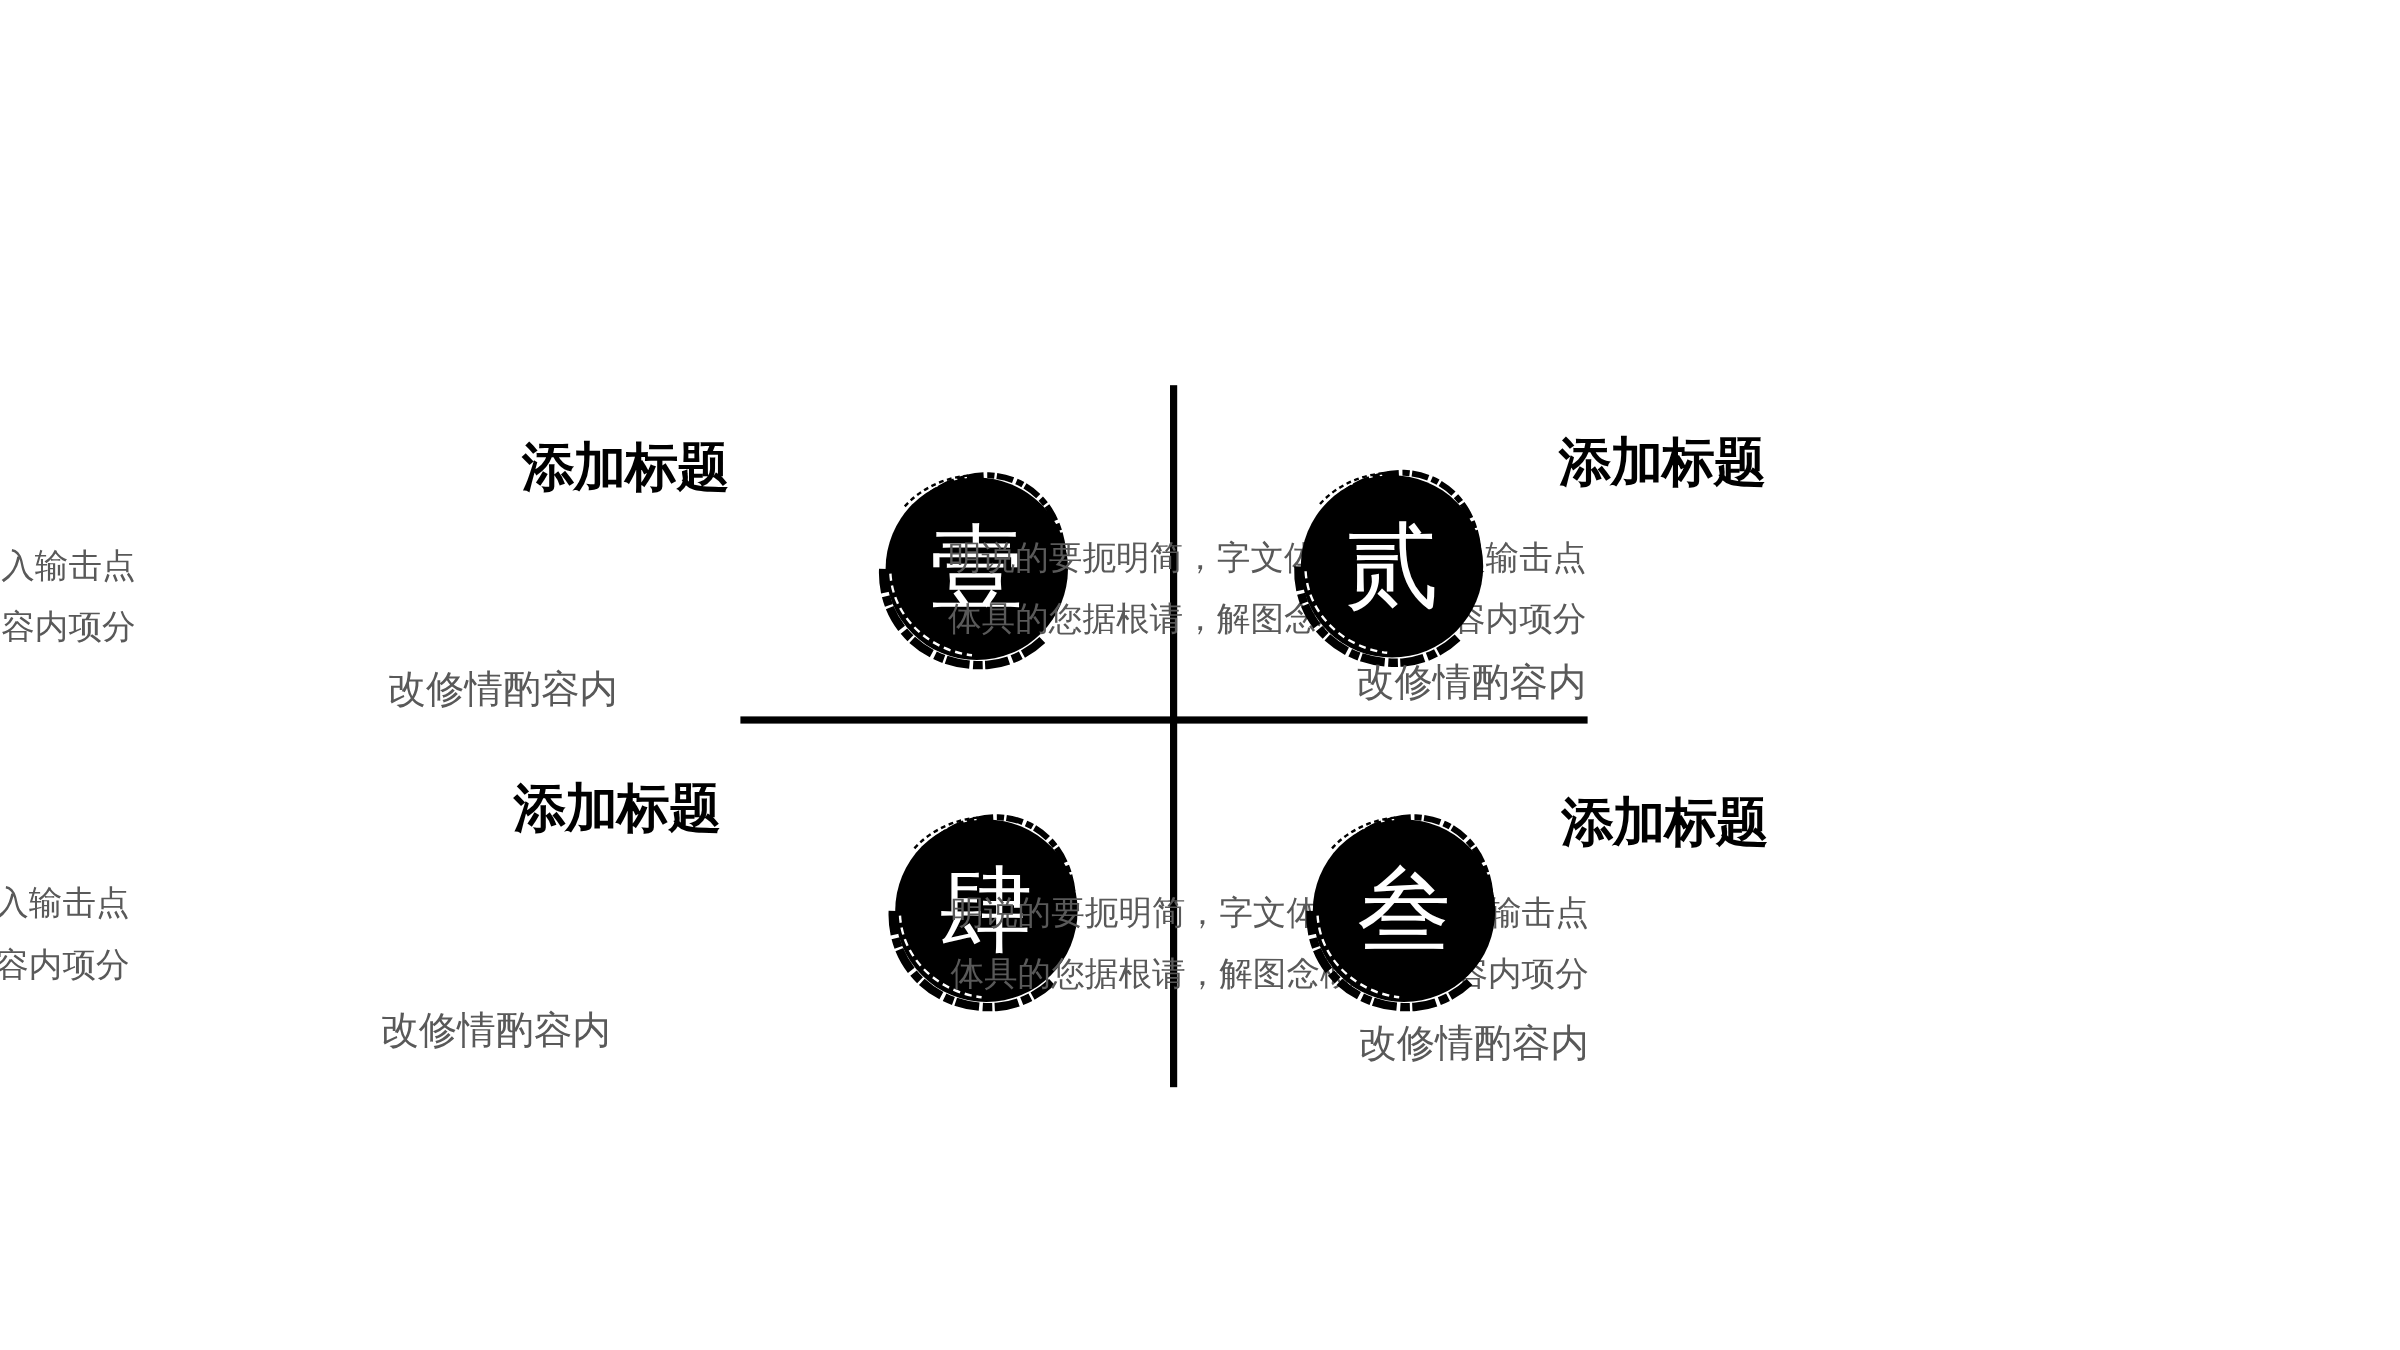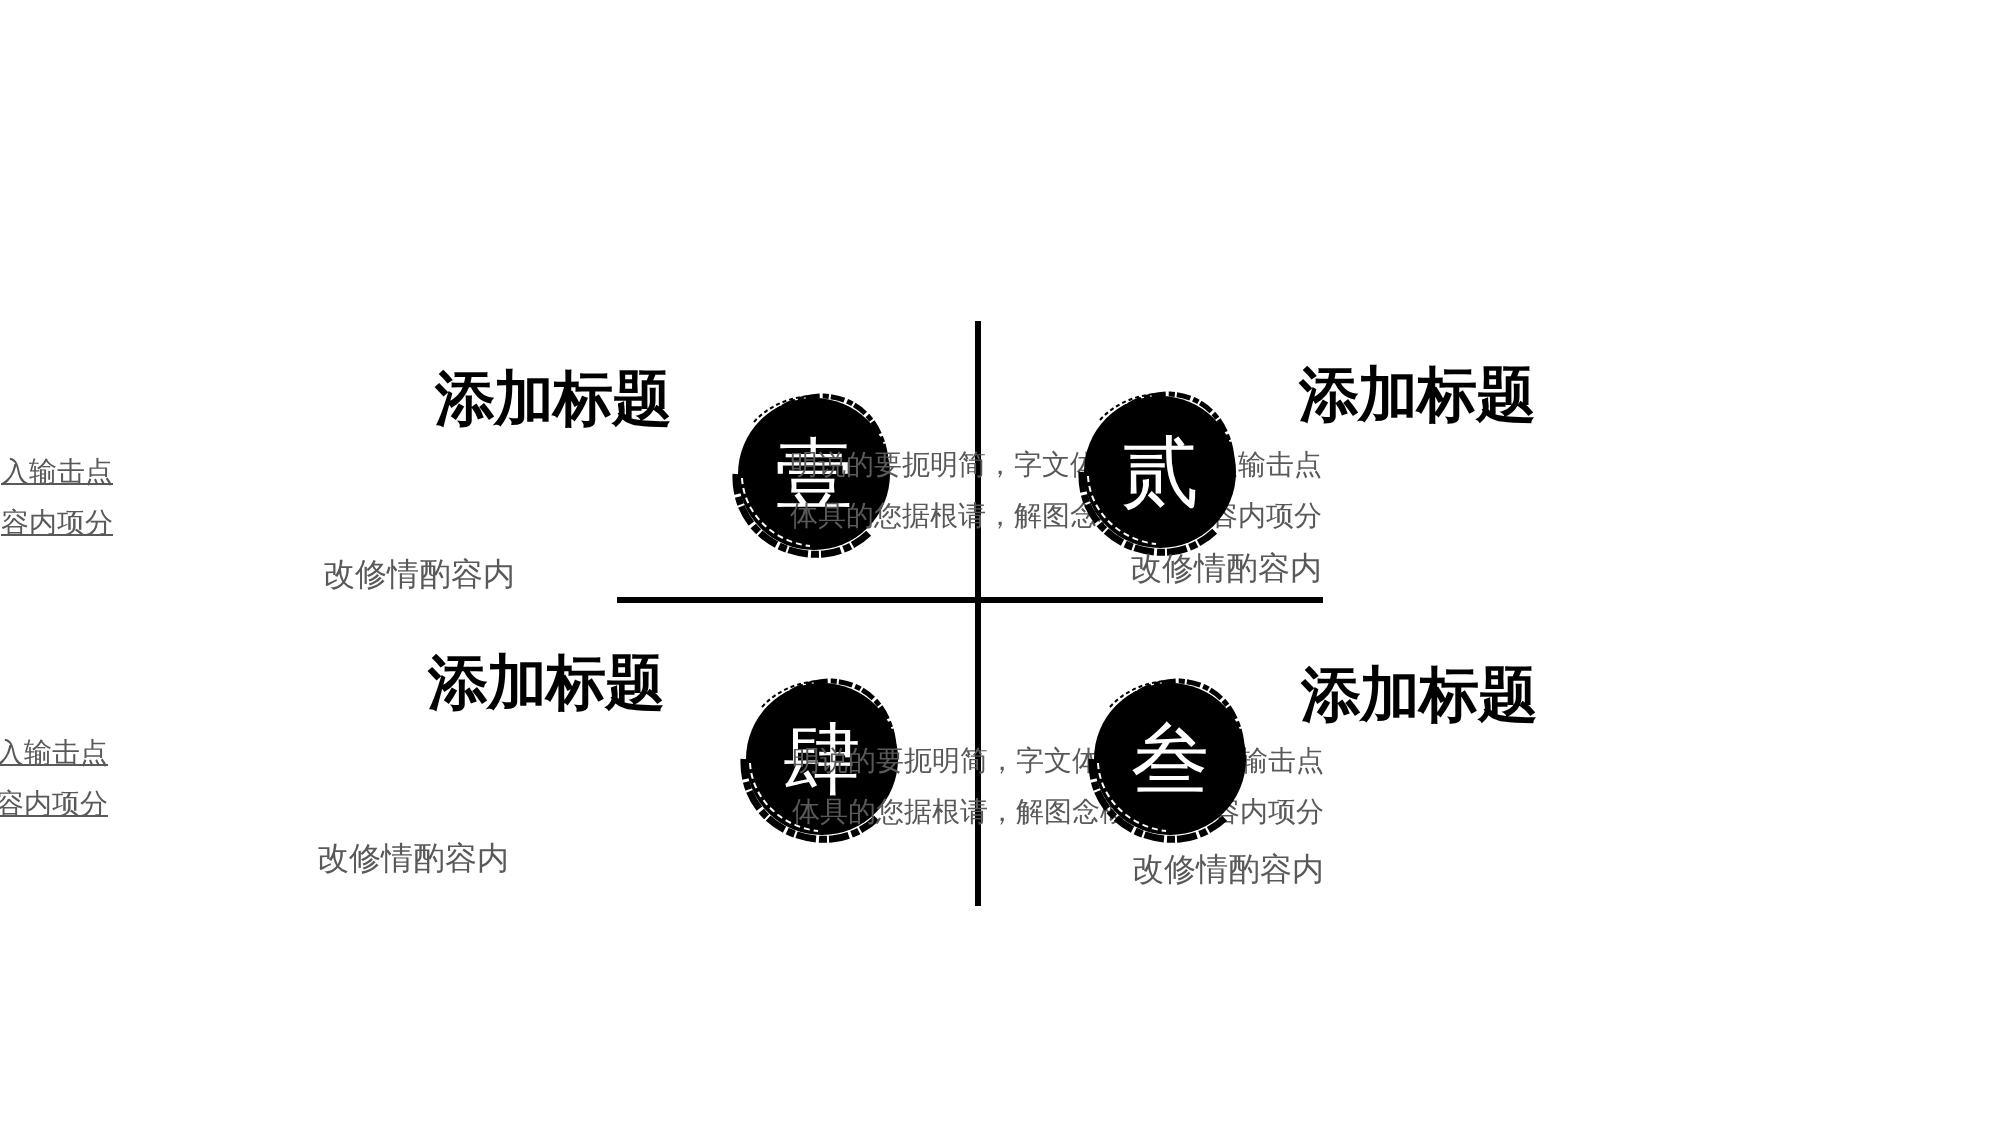--- a/index.html
+++ b/index.html
@@ -8,25 +8,25 @@
   .slide { position: absolute; left: 0; top: 0; width: 2000px; height: 1125px; background: #ffffff; overflow: hidden; }
   .vline { position: absolute; left: 975px; top: 321px; width: 6px; height: 585px; background: #000; }
   .hline { position: absolute; left: 617px; top: 597px; width: 706px; height: 6px; background: #000; }
 
   .badge { position: absolute; width: 184px; height: 184px; }
   .badge svg { position: absolute; left: 0; top: 0; width: 184px; height: 184px; }
   .badge .glyph { position: absolute; left: 0; top: 0; width: 184px; height: 184px;
                   display: flex; align-items: center; justify-content: center;
                   color: #ffffff; font-size: 78px; font-weight: normal; line-height: 1; }
 
-  .title { position: absolute; font-size: 60px; font-weight: bold; color: #000; white-space: nowrap; line-height: 1; letter-spacing: -1px; }
+  .title { position: absolute; font-size: 44px; font-weight: bold; color: #000; white-space: nowrap; line-height: 1; letter-spacing: -1px; }
 
   .para { position: absolute; color: #595959; font-size: 28px; line-height: 51px; white-space: nowrap; text-align: right; }
   .para div { height: 51px; }
-  .para-left { position: absolute; color: #595959; font-size: 28px; line-height: 51px; white-space: nowrap; text-align: right; text-decoration: underline; }
+  .para-left { position: absolute; color: #595959; font-size: 28px; line-height: 51px; white-space: nowrap; text-align: right; }
   .para-left div { height: 51px; }
   .tail { position: absolute; color: #595959; font-size: 32px; line-height: 32px; white-space: nowrap; }
 </style>
 </head>
 <body>
 
 <div class="slide">
 
   <div class="vline"></div>
   <div class="hline"></div>

